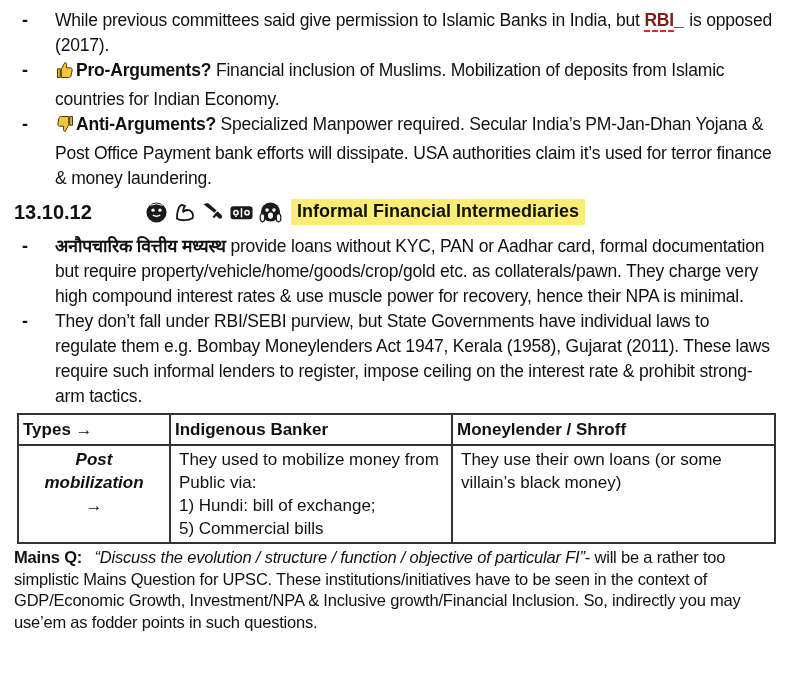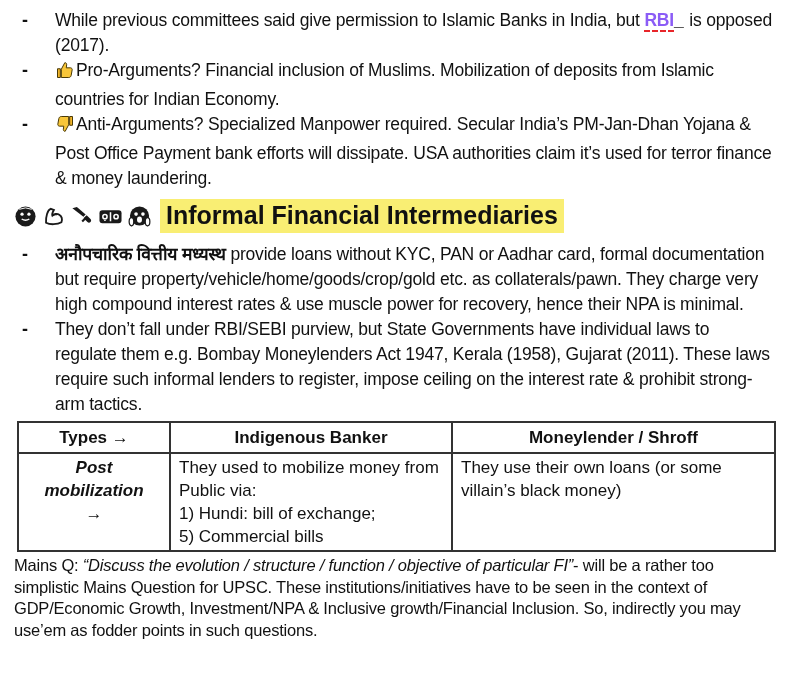--- a/index.html
+++ b/index.html
@@ -19,23 +19,23 @@
     line-height: 25px;
     font-weight: bold;
   }
   .bullet-text {
     flex: 1;
     font-size: 17.5px;
     line-height: 25px;
     letter-spacing: -0.2px;
     padding-right: 2px;
   }
-  .bold { font-weight: normal; }
+  .bold { font-weight: bold; }
   .answer-red {
-    color: #8b5cf6;
+    color: #7f1d1d;
     font-weight: bold;
     border-bottom: 2px dashed #e8252a;
     padding-bottom: 0px;
   }
   .blank-dash { font-weight: bold; letter-spacing: 1px; }
   .hindi { font-weight: 600; text-align: right; }
 
   .emoji-inline { display: inline-block; vertical-align: -4px; margin-right: 1px; }
 
   
@@ -46,61 +46,61 @@
   }
   .section-number {
     flex: 0 0 131px;
     font-size: 20px;
     font-weight: bold;
   }
   .section-emojis { display: flex; align-items: center; gap: 5px; margin-right: 9px; }
   .section-emojis svg { display: block; }
   .section-title {
     background: #f9ee73;
-    font-size: 25px;
+    font-size: 18px;
     font-weight: bold;
     padding: 2px 6px 3px 6px;
   }
 
   
   table.notes-table {
     border-collapse: collapse;
     margin-left: 3px;
     margin-top: 4px;
     width: 757px;
     table-layout: fixed;
   }
   .notes-table th, .notes-table td {
     border: 2px solid #333333;
     font-size: 17px;
     line-height: 23px;
     padding: 2px 8px;
     vertical-align: top;
   }
-  .notes-table th { text-align: center; padding: 3px 4px; }
+  .notes-table th { text-align: left; padding: 3px 4px; }
   .col-1 { width: 152px; }
   .col-2 { width: 282px; }
   .col-3 { width: 323px; }
   .row-label {
     font-weight: bold;
     font-style: italic;
     text-align: center;
     vertical-align: middle;
     white-space: pre-line;
   }
   .cell-multiline { white-space: pre-line; }
 
   
   .footer-note {
     margin-top: 3px;
     font-size: 16.5px;
     line-height: 21.5px;
     letter-spacing: -0.2px;
   }
-  .footer-note .quote { font-style: italic; }
+  .footer-note .quote { font-style: italic; margin-left: 8px; }
 </style>
 </head>
 <body>
 
 <div class="bullet">
   <span class="bullet-marker">-</span>
   <span class="bullet-text"><span>While previous committees said give permission to Islamic Banks in India, but </span><span class="answer-red">RBI</span><span class="blank-dash">_</span><span> is opposed (2017).</span></span>
 </div>
 
 <div class="bullet">
@@ -113,20 +113,21 @@
 
 <div class="bullet">
   <span class="bullet-marker">-</span>
   <span class="bullet-text"><span class="emoji-inline"><svg width="20" height="20" viewBox="0 0 24 24" style="transform:rotate(180deg)">
           <path d="M3 10.5h3.4V21H3z" fill="#f0b429" stroke="#4a3a06" stroke-width="1.2"></path>
           <path d="M7.6 21v-10L11.8 3.2c1.4 0 2.4 1.1 2.2 2.5L13.5 9.4h5.1c1.3 0 2.2 1.2 2 2.4l-1.2 6.7c-.3 1.4-1.4 2.5-2.9 2.5H7.6z" fill="#f8c63a" stroke="#4a3a06" stroke-width="1.2"></path>
         </svg></span><span class="bold">Anti-Arguments?</span><span> Specialized Manpower required. Secular India’s PM-Jan-Dhan Yojana &amp; Post Office Payment bank efforts will dissipate. USA authorities claim it’s used for terror finance &amp; money laundering.</span></span>
 </div>
 
 <div class="section-heading">
+  <span class="section-number">13.10.12</span>
   <span class="section-emojis">
     <span>
         <svg width="23" height="23" viewBox="0 0 24 24">
           <circle cx="12" cy="12" r="10.5" fill="#1a1a1a"></circle>
           <circle cx="8.4" cy="9.6" r="1.7" fill="#ffffff"></circle>
           <circle cx="15.6" cy="9.6" r="1.7" fill="#ffffff"></circle>
           <path d="M8 14.6q4 2.6 8 0" stroke="#ffffff" stroke-width="1.4" fill="none"></path>
           <path d="M5.5 4.5q6.5-3 13 0" stroke="#ffffff" stroke-width="1" fill="none"></path>
         </svg>
       </span>

